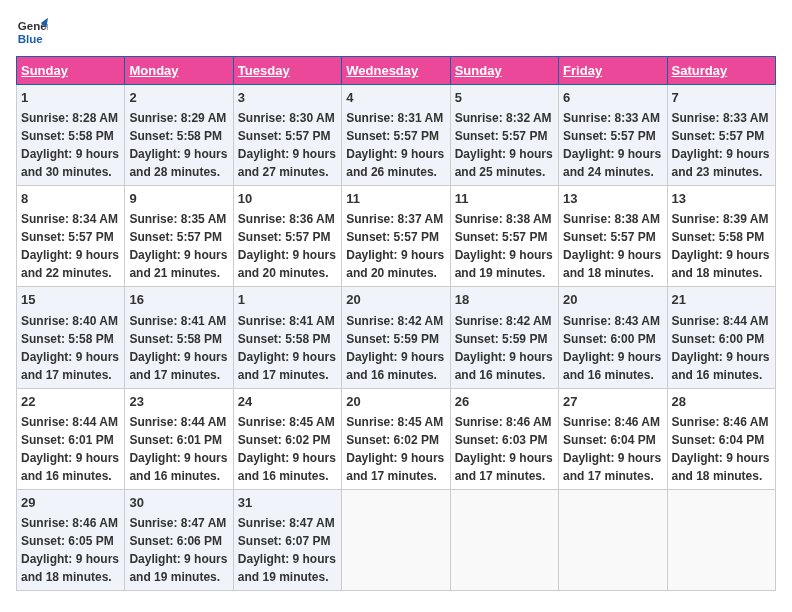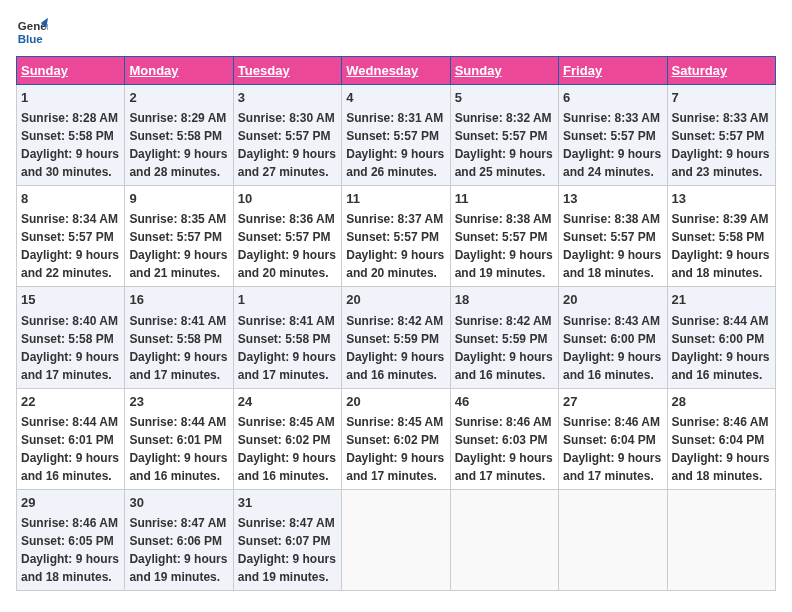--- a/index.html
+++ b/index.html
@@ -213,21 +213,21 @@
         </td>
         <td>
           <span class="day-num">24</span>
           <div class="day-info">Sunrise: 8:45 AM<br>Sunset: 6:02 PM<br>Daylight: 9 hours and 16 minutes.</div>
         </td>
         <td>
           <span class="day-num">20</span>
           <div class="day-info">Sunrise: 8:45 AM<br>Sunset: 6:02 PM<br>Daylight: 9 hours and 17 minutes.</div>
         </td>
         <td>
-          <span class="day-num">46</span>
+          <span class="day-num">26</span>
           <div class="day-info">Sunrise: 8:46 AM<br>Sunset: 6:03 PM<br>Daylight: 9 hours and 17 minutes.</div>
         </td>
         <td>
           <span class="day-num">27</span>
           <div class="day-info">Sunrise: 8:46 AM<br>Sunset: 6:04 PM<br>Daylight: 9 hours and 17 minutes.</div>
         </td>
         <td>
           <span class="day-num">28</span>
           <div class="day-info">Sunrise: 8:46 AM<br>Sunset: 6:04 PM<br>Daylight: 9 hours and 18 minutes.</div>
         </td>

